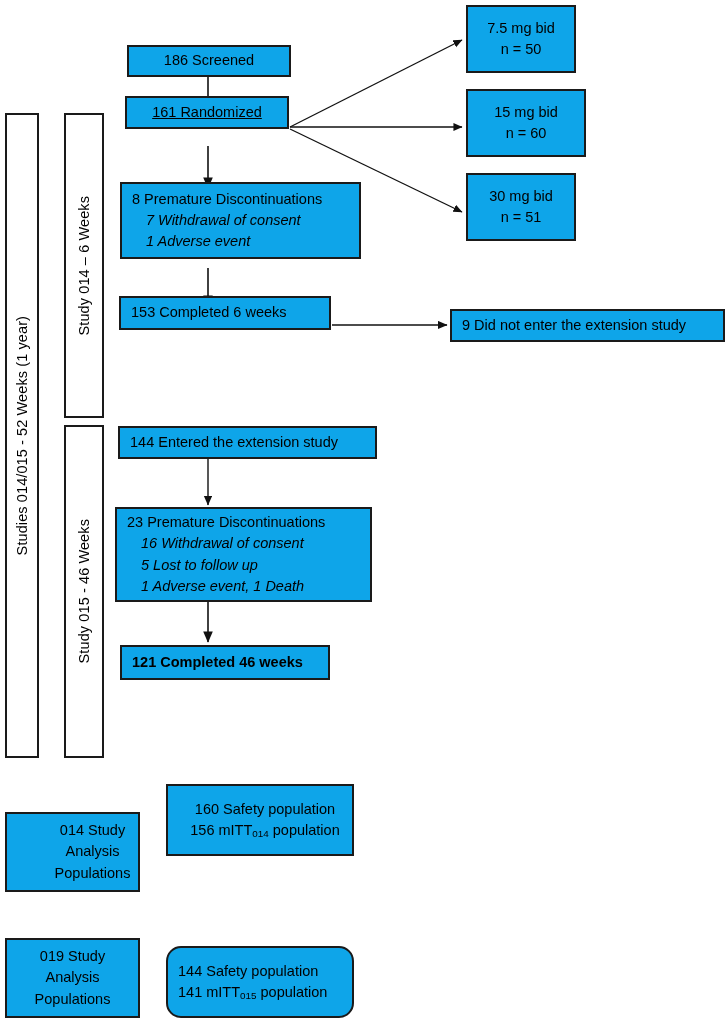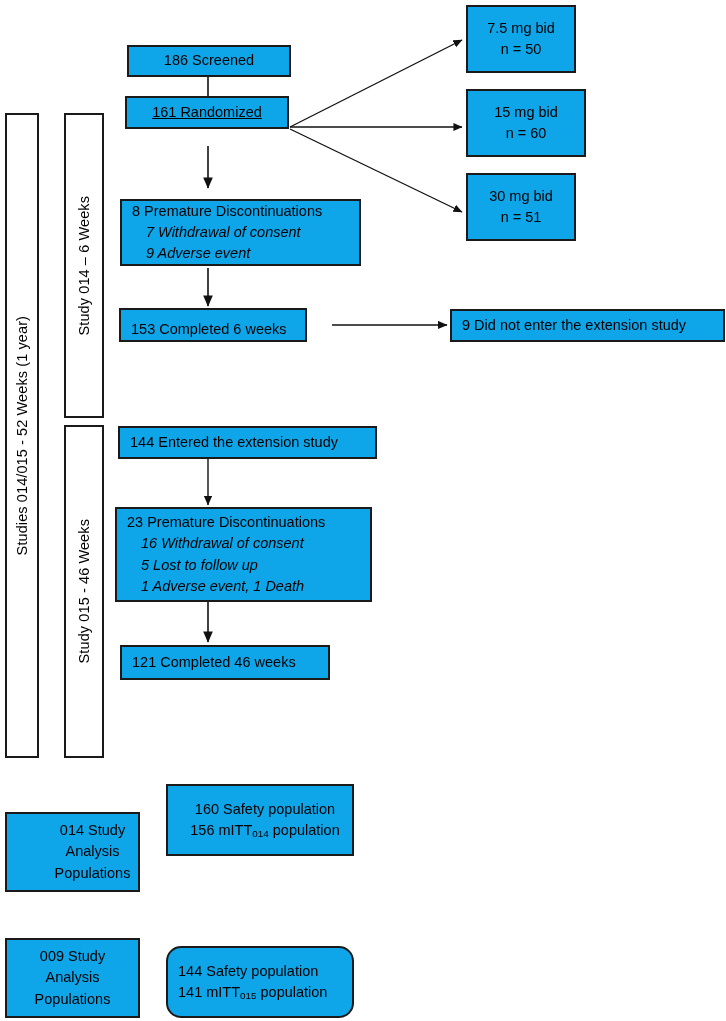--- a/index.html
+++ b/index.html
@@ -125,62 +125,62 @@
   <div class="box centerpad" style="left:466px; top:89px; width:120px; height:68px;text-align:right;">
     <span>15 mg bid</span>
     <span>n = 60</span>
   </div>
 
   <div class="box centerpad" style="left:466px; top:173px; width:110px; height:68px;">
     <span>30 mg bid</span>
     <span>n = 51</span>
   </div>
 
-  <div class="box leftpad" style="left:120px; top:199px; width:241px; height:67px;">
+  <div class="box leftpad" style="left:120px; top:182px; width:241px; height:77px;">
     <span class="main-line">8 Premature Discontinuations</span>
     <span class="sub-line">7 Withdrawal of consent</span>
-    <span class="sub-line">9 Adverse event</span>
+    <span class="sub-line">1 Adverse event</span>
   </div>
 
-  <div class="box leftpad" style="left:119px; top:308px; width:188px; height:34px;justify-content:flex-end;">
+  <div class="box leftpad" style="left:119px; top:296px; width:212px; height:34px;">
     <span>153 Completed 6 weeks</span>
   </div>
 
   <div class="box leftpad" style="left:450px; top:309px; width:275px; height:33px;">
     <span>9 Did not enter the extension study</span>
   </div>
 
   <div class="box leftpad" style="left:118px; top:426px; width:259px; height:33px;">
     <span>144 Entered the extension study</span>
   </div>
 
   <div class="box leftpad" style="left:115px; top:507px; width:257px; height:95px;">
     <span class="main-line">23 Premature Discontinuations</span>
     <span class="sub-line">16 Withdrawal of consent</span>
     <span class="sub-line">5 Lost to follow up</span>
     <span class="sub-line">1 Adverse event, 1 Death</span>
   </div>
 
-  <div class="box leftpad" style="left:120px; top:645px; width:210px; height:35px;">
+  <div class="box leftpad" style="left:120px; top:645px; width:210px; height:35px;font-weight:bold;">
     <span>121 Completed 46 weeks</span>
   </div>
 
   <div class="box centerpad" style="left:5px; top:812px; width:135px; height:80px;padding-left:40px;">
     <span>014 Study</span>
     <span>Analysis</span>
     <span>Populations</span>
   </div>
 
   <div class="box leftpad" style="left:166px; top:784px; width:188px; height:72px;align-items:center;">
     <span>160 Safety population</span>
     <span><span>156 mITT</span><sub>014</sub><span> population</span></span>
   </div>
 
   <div class="box centerpad" style="left:5px; top:938px; width:135px; height:80px;">
-    <span>009 Study</span>
+    <span>019 Study</span>
     <span>Analysis</span>
     <span>Populations</span>
   </div>
 
   <div class="box leftpad" style="left:166px; top:946px; width:188px; height:72px;border-radius:15px;">
     <span>144 Safety population</span>
     <span><span>141 mITT</span><sub>015</sub><span> population</span></span>
   </div>
 
 </div>

